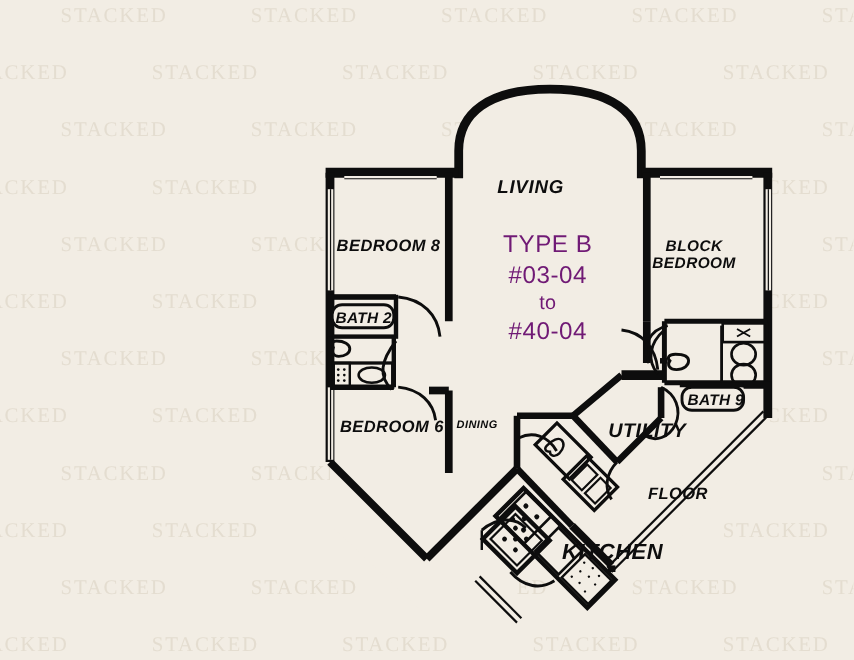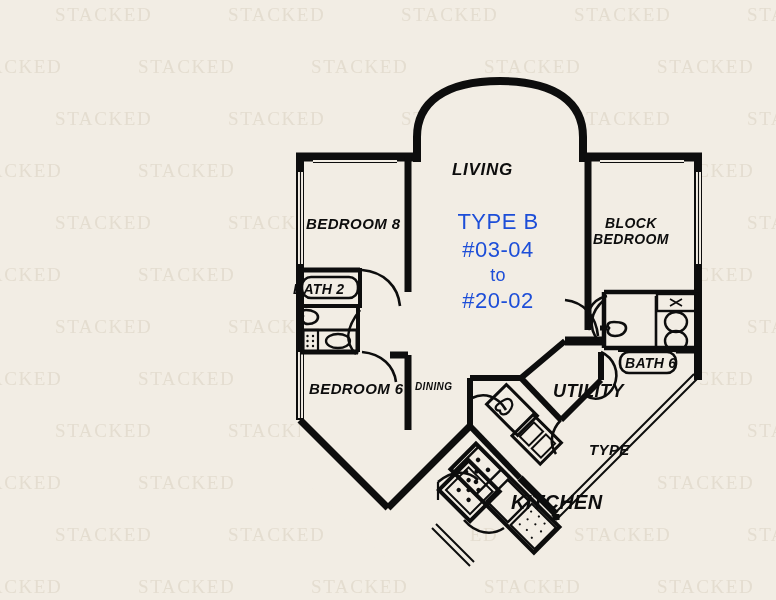--- a/index.html
+++ b/index.html
@@ -67,32 +67,32 @@
     font-style: italic;
   }
   .lbl-living    { left: 452px; top: 160px;  font-size: 17px; letter-spacing: .7px; }
   .lbl-bedroom1  { left: 306px; top: 215px;  font-size: 15px; letter-spacing: .4px; }
   .lbl-bedroom2  { left: 309px; top: 380px;  font-size: 15px; letter-spacing: .4px; }
   .lbl-master    { left: 593px; top: 215px;  font-size: 14px; letter-spacing: .4px; }
   .lbl-dining    { left: 415px; top: 381px;  font-size: 10px; letter-spacing: .4px; }
   .lbl-utility   { left: 553px; top: 381px;  font-size: 18px; letter-spacing: .4px; }
   .lbl-yard      { left: 589px; top: 441px;  font-size: 15px; letter-spacing: .4px; }
   .lbl-kitchen   { left: 511px; top: 491px;  font-size: 20px; letter-spacing: .4px; }
-  .lbl-bath2     { left: 293px; top: 281px;  font-size: 14px; letter-spacing: .3px; }
+  .lbl-bath2     { left: 305px; top: 281px;  font-size: 14px; letter-spacing: .3px; }
   .lbl-bath1     { left: 625px; top: 355px;  font-size: 14px; letter-spacing: .3px; }
   
   #type-block {
     position: absolute;
     left: 438px;
     top: 208px;
     width: 120px;
     z-index: 5;
     text-align: center;
     font-family: "Liberation Sans", sans-serif;
-    color: #1d4ed8;
+    color: #701a75;
   }
   #type-block .tb-main {
     font-size: 22px;
     font-weight: normal;
     letter-spacing: .5px;
     line-height: 1.27;
   }
   #type-block .tb-to {
     font-size: 18px;
     letter-spacing: .3px;
@@ -390,28 +390,28 @@
 
   <div class="room-label lbl-master">
     <div>BLOCK</div>
     <div>BEDROOM</div>
   </div>
 
   <div class="room-label lbl-dining">DINING</div>
 
   <div class="room-label lbl-utility">UTILITY</div>
 
-  <div class="room-label lbl-yard">TYPE</div>
+  <div class="room-label lbl-yard">FLOOR</div>
 
   <div class="room-label lbl-kitchen">KITCHEN</div>
 
   <div class="room-label lbl-bath2">BATH 2</div>
 
-  <div class="room-label lbl-bath1">BATH 6</div>
+  <div class="room-label lbl-bath1">BATH 9</div>
 
   <div id="type-block">
     <div class="tb-main">TYPE B</div>
     <div class="tb-main">#03-04</div>
     <div class="tb-to">to</div>
-    <div class="tb-main">#20-02</div>
+    <div class="tb-main">#40-04</div>
   </div>
 
 </div>
 
 </body></html>

